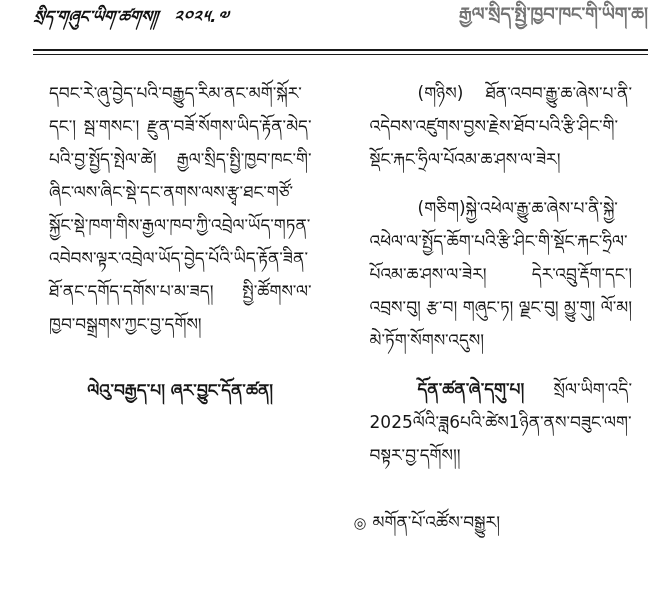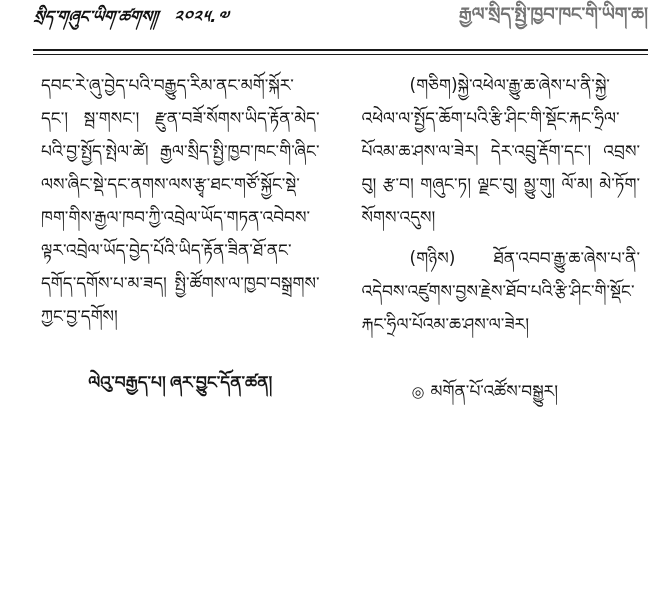--- a/index.html
+++ b/index.html
@@ -55,33 +55,32 @@
     gap: 26px;
     margin-top: 6px;
   }
   .col {
     width: 50%;
     font-size: 17px;
     line-height: 33px;
     text-align: justify;
     color: #161616;
   }
-  .col p { margin: 8px; }
+  .col p { margin: 16px; }
   .indent { text-indent: 48px; }
   .chapter-heading {
     text-align: center;
     font-weight: 700;
     margin: 33px 0 !important;
     text-indent: 0;
-    font-family: Liberation Serif, serif;
   }
   .bold-label { font-weight: 700; }
   .credits {
     margin-top: 33px;
-    text-align: center;
+    text-align: left;
     line-height: 35px;
   }
   .credit-line-1 { padding-right: 32px; }
   .credit-mark {
     font-size: 15px;
     margin-right: 6px;
   }
 </style>
 </head>
 <body>
@@ -98,22 +97,23 @@
   <div class="rule"></div>
 
   <div class="columns">
 
     <div class="col">
       <p>དབང་རེ་ཞུ་བྱེད་པའི་བརྒྱུད་རིམ་ནང་མགོ་སྐོར་དང་། སྦ་གསང་། རྫུན་བཟོ་སོགས་ཡིད་རྟོན་མེད་པའི་བྱ་སྤྱོད་སྤེལ་ཚེ། རྒྱལ་སྲིད་སྤྱི་ཁྱབ་ཁང་གི་ཞིང་ལས་ཞིང་སྡེ་དང་ནགས་ལས་རྩྭ་ཐང་གཙོ་སྐྱོང་སྡེ་ཁག་གིས་རྒྱལ་ཁབ་ཀྱི་འབྲེལ་ཡོད་གཏན་འབེབས་ལྟར་འབྲེལ་ཡོད་བྱེད་པོའི་ཡིད་རྟོན་ཟིན་ཐོ་ནང་དགོད་དགོས་པ་མ་ཟད། སྤྱི་ཚོགས་ལ་ཁྱབ་བསྒྲགས་ཀྱང་བྱ་དགོས།</p>
       <p class="chapter-heading">ལེའུ་བརྒྱད་པ། ཞར་བྱུང་དོན་ཚན།</p>
     </div>
 
     <div class="col">
+      <p class="indent">(གཉིས) ཐོན་འབབ་རྒྱུ་ཆ་ཞེས་པ་ནི་འདེབས་འཛུགས་བྱས་རྗེས་ཐོབ་པའི་རྩི་ཤིང་གི་སྡོང་རྐང་ཧྲིལ་པོའམ་ཆ་ཤས་ལ་ཟེར།</p>
       <p class="indent">(གཅིག)སྐྱེ་འཕེལ་རྒྱུ་ཆ་ཞེས་པ་ནི་སྐྱེ་འཕེལ་ལ་སྤྱོད་ཆོག་པའི་རྩི་ཤིང་གི་སྡོང་རྐང་ཧྲིལ་པོའམ་ཆ་ཤས་ལ་ཟེར། དེར་འབྲུ་རྡོག་དང་། འབྲས་བུ། རྩ་བ། གཞུང་ཏ། ལྗང་བུ། མྱུ་གུ། ལོ་མ། མེ་ཏོག་སོགས་འདུས།</p>
-      <p class="indent">(གཉིས) ཐོན་འབབ་རྒྱུ་ཆ་ཞེས་པ་ནི་འདེབས་འཛུགས་བྱས་རྗེས་ཐོབ་པའི་རྩི་ཤིང་གི་སྡོང་རྐང་ཧྲིལ་པོའམ་ཆ་ཤས་ལ་ཟེར།</p>
+      <p class="indent"><span class="bold-label">དོན་ཚན་ཞེ་དགུ་པ།</span><span> སྲོལ་ཡིག་འདི་2025ལོའི་ཟླ6པའི་ཚེས1ཉིན་ནས་བཟུང་ལག་བསྟར་བྱ་དགོས།།</span></p>
 
       <div class="credits">
         <div class="credit-line-1"><span class="credit-mark">◎</span><span>མགོན་པོ་འཚོས་བསྒྱུར།</span></div>
       </div>
     </div>
 
   </div>
 
 </div>
 

